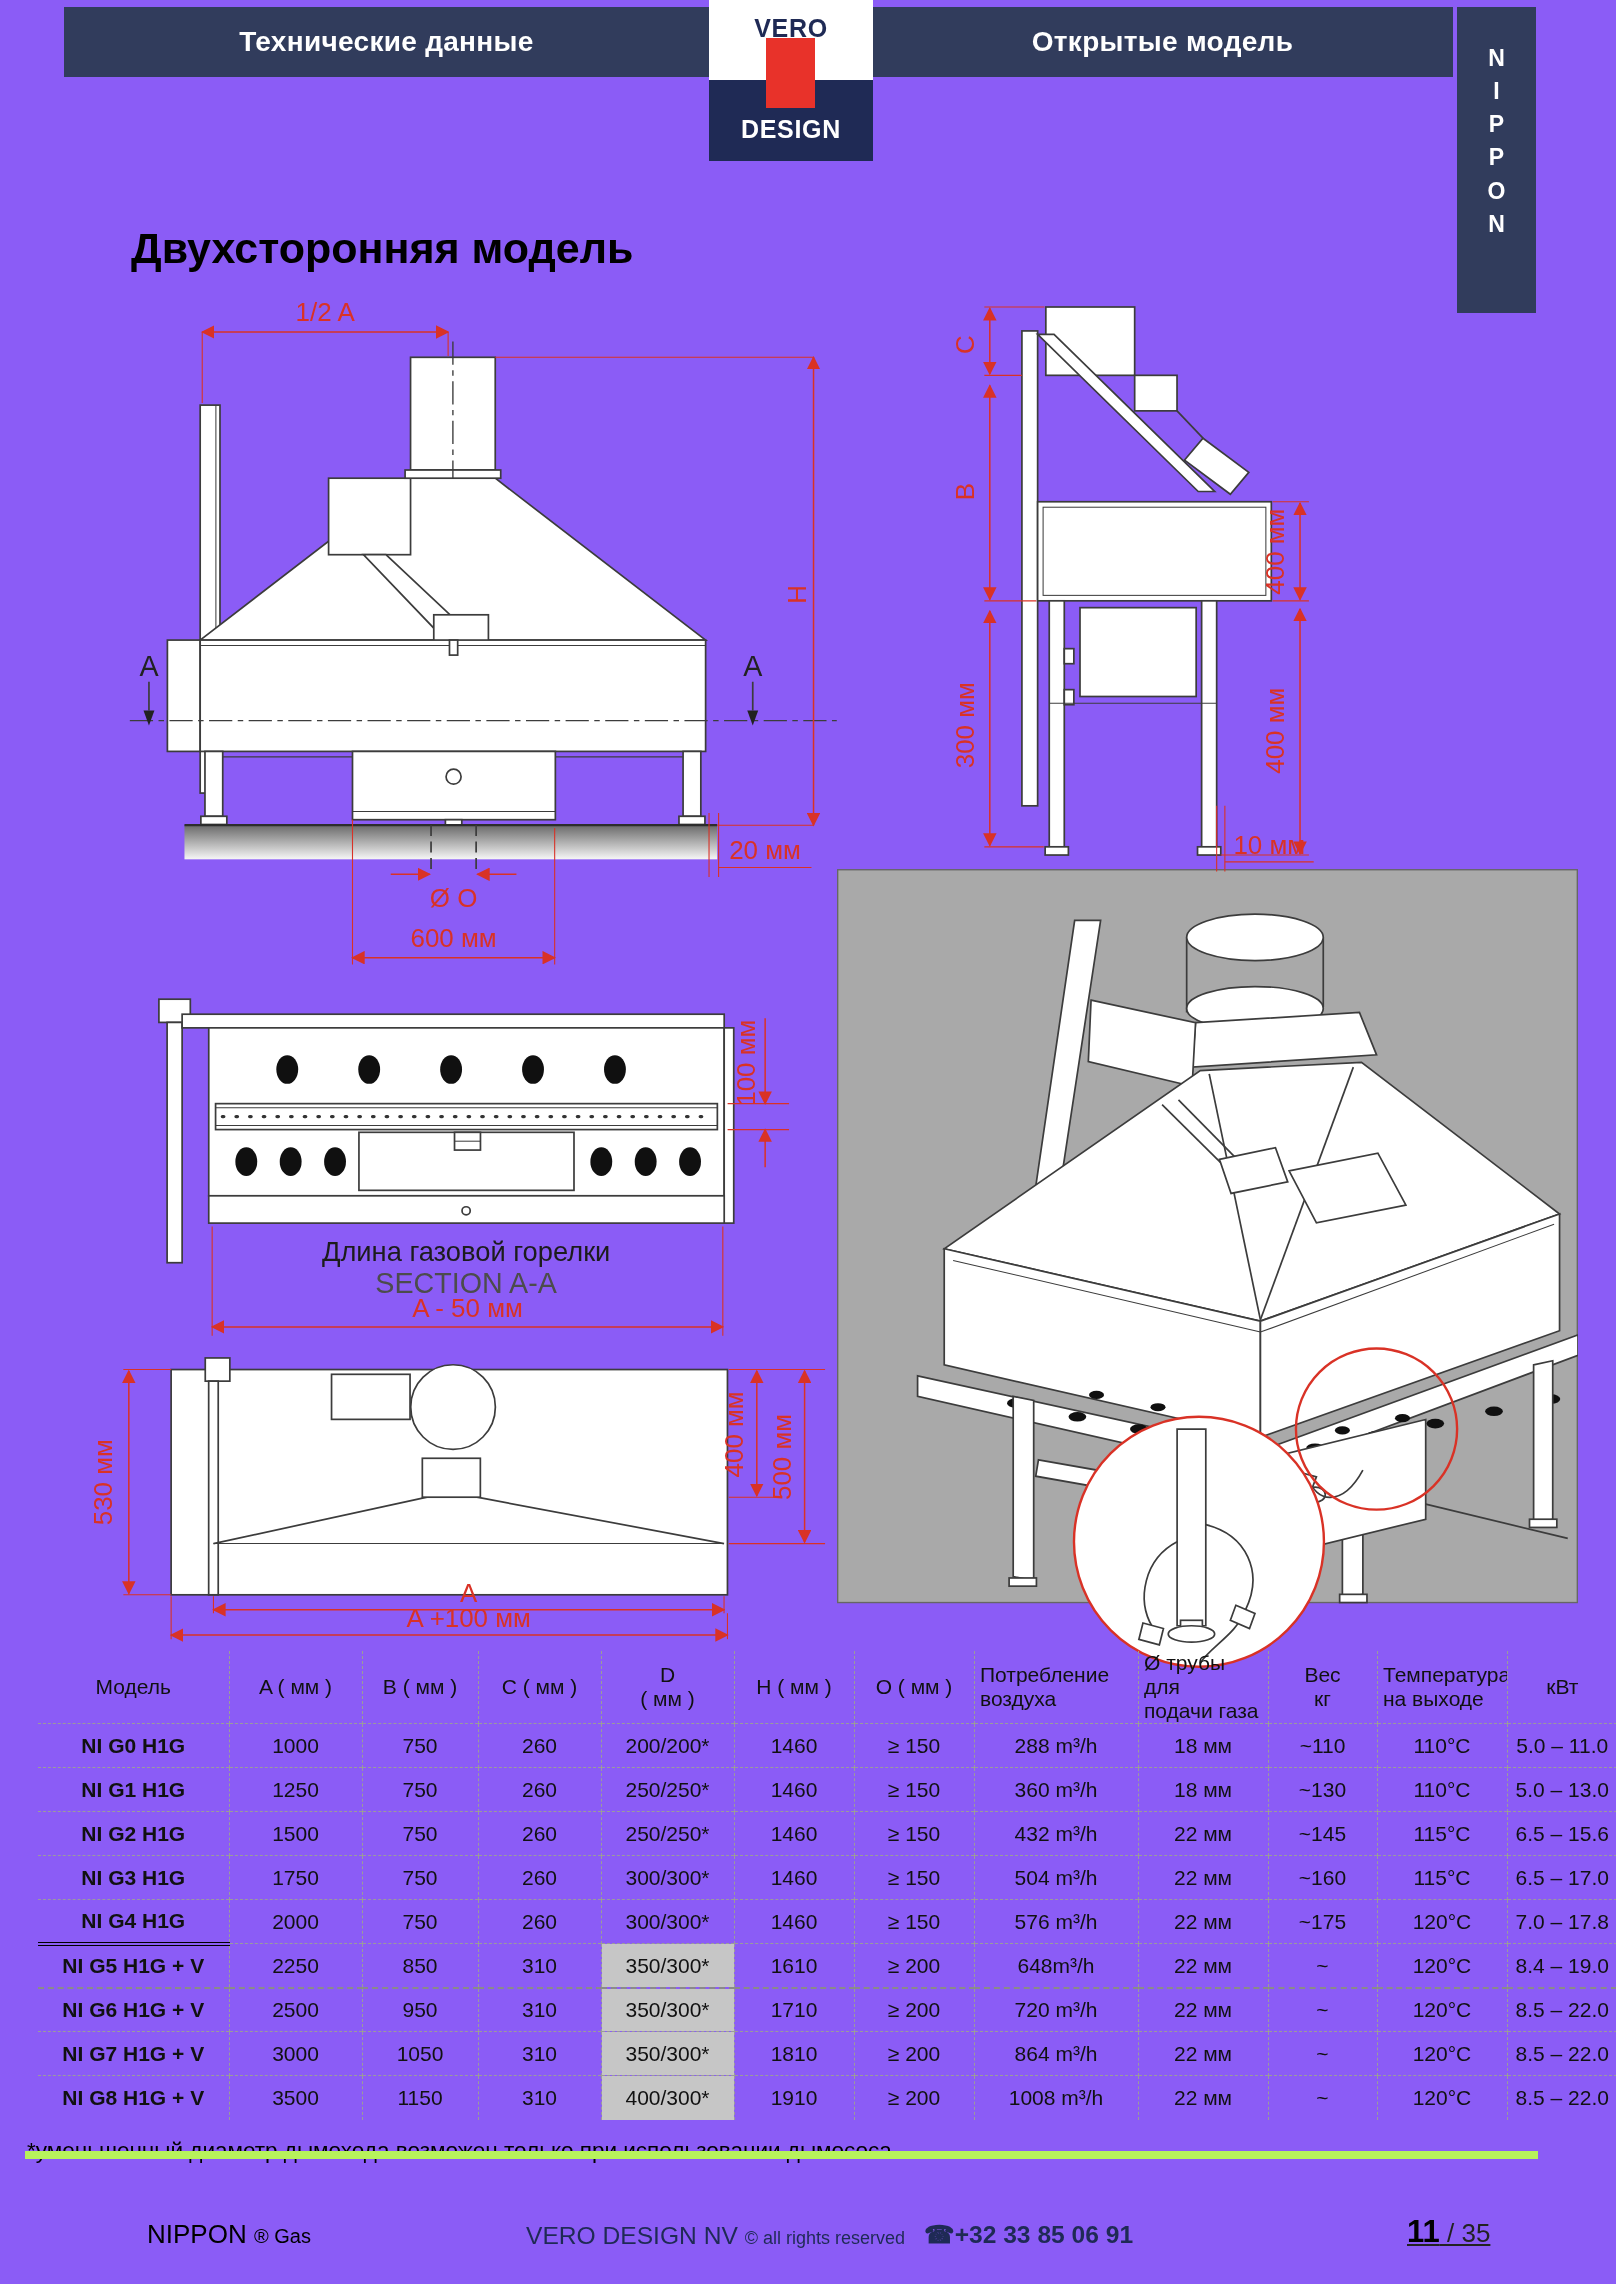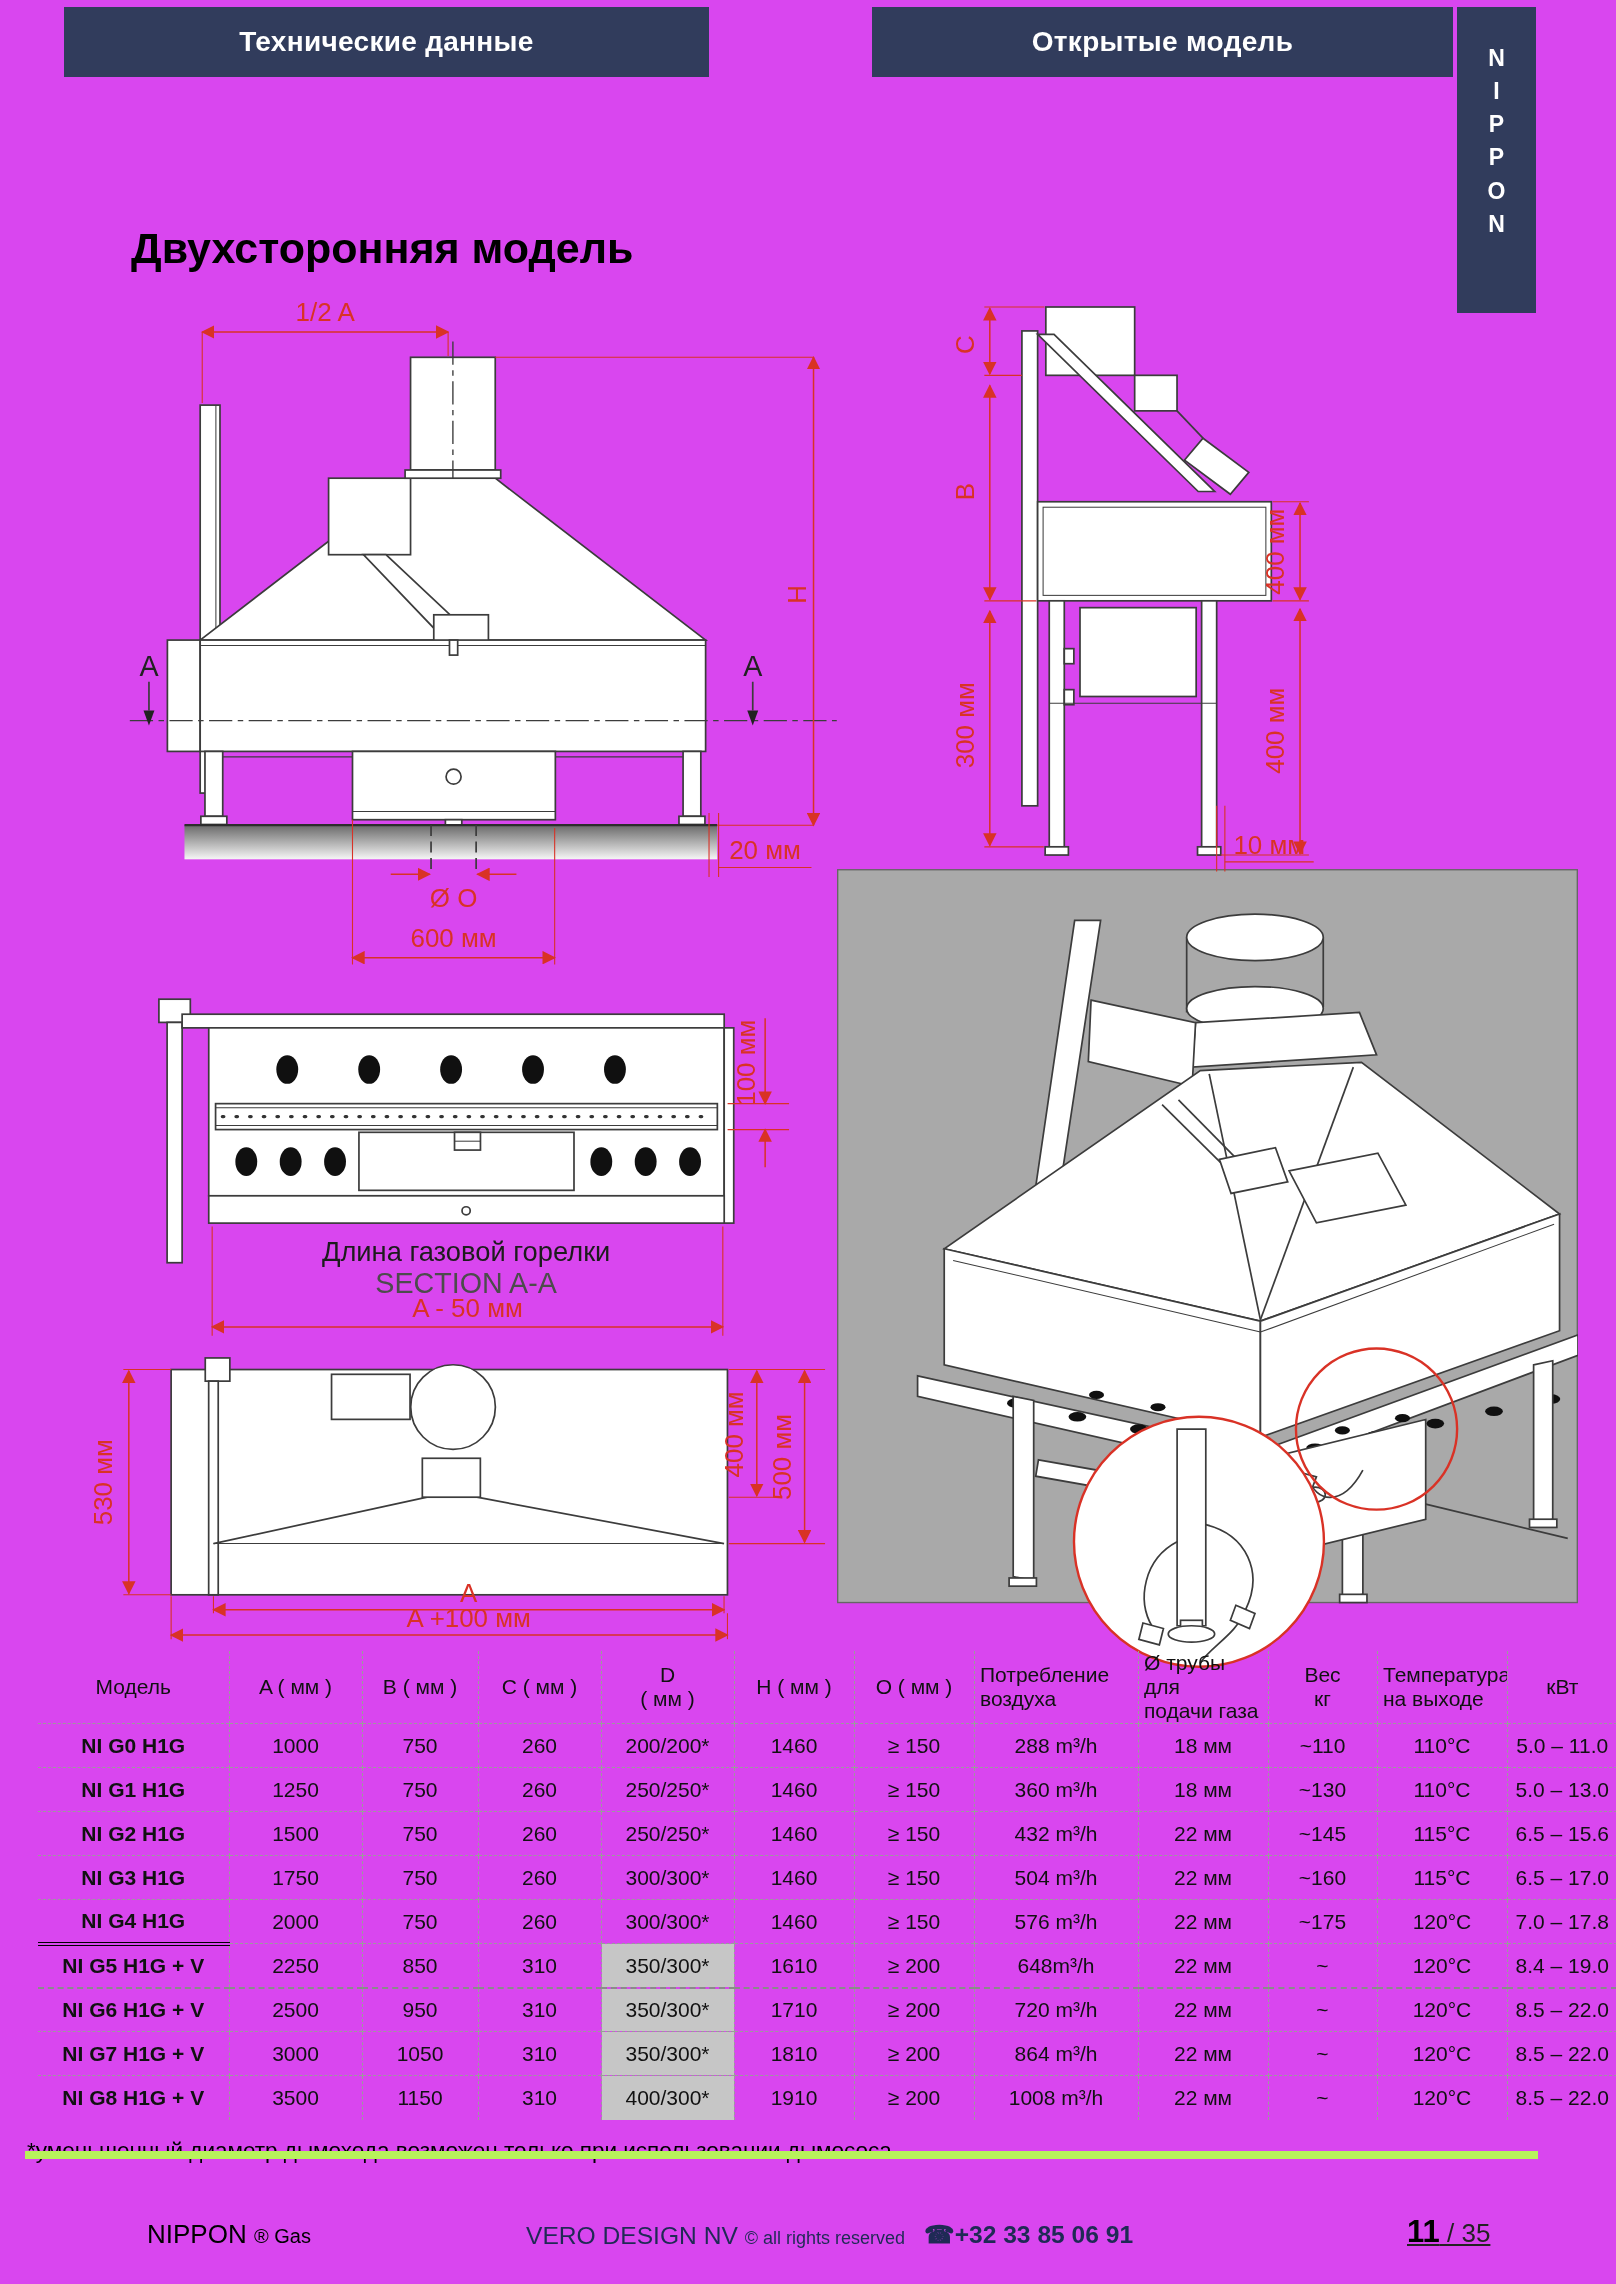--- a/index.html
+++ b/index.html
@@ -1,16 +1,16 @@
 <!DOCTYPE html>
 <html style="font-size:11px"><head>
 <meta charset="utf-8">
 <style>
   html,body{margin:0;padding:0;background:#fff;}
-  #page{position:relative;width:1617px;height:2284px;background:#d946ef;overflow:hidden;
+  #page{position:relative;width:1617px;height:2284px;background:#8b5cf6;overflow:hidden;
         font-family:"Liberation Sans",sans-serif;color:#111;}
   .abs{position:absolute;}
   
   .bar{position:absolute;top:6.8px;height:70px;background:#313c5c;display:flex;align-items:center;justify-content:center;}
   .bar span{color:#fff;font-size:28px;font-weight:bold;letter-spacing:0.3px;}
   #bar-left{left:64px;width:645px;}
   #bar-right{left:872px;width:581px;}
   #logo{position:absolute;left:709px;top:0;width:164px;height:161px;}
   #logo .top{position:absolute;left:0;top:0;width:164px;height:80px;background:#fff;}
   #logo .bot{position:absolute;left:0;top:80px;width:164px;height:81px;background:#1f2a55;}
@@ -60,20 +60,27 @@
 <body>
 
 <div id="page">
 
   <div class="bar" id="bar-left">
     <span>Технические данные</span>
   </div>
   <div class="bar" id="bar-right">
     <span>Открытые модель</span>
   </div>
+  <div id="logo">
+    <div class="top"></div>
+    <div class="bot"></div>
+    <div class="red"></div>
+    <div class="vero">VERO</div>
+    <div class="design">DESIGN</div>
+  </div>
   <div id="nippon-tab">
     <div>N</div>
     <div>I</div>
     <div>P</div>
     <div>P</div>
     <div>O</div>
     <div>N</div>
   </div>
 
   <h1 id="title">Двухсторонняя модель</h1>

